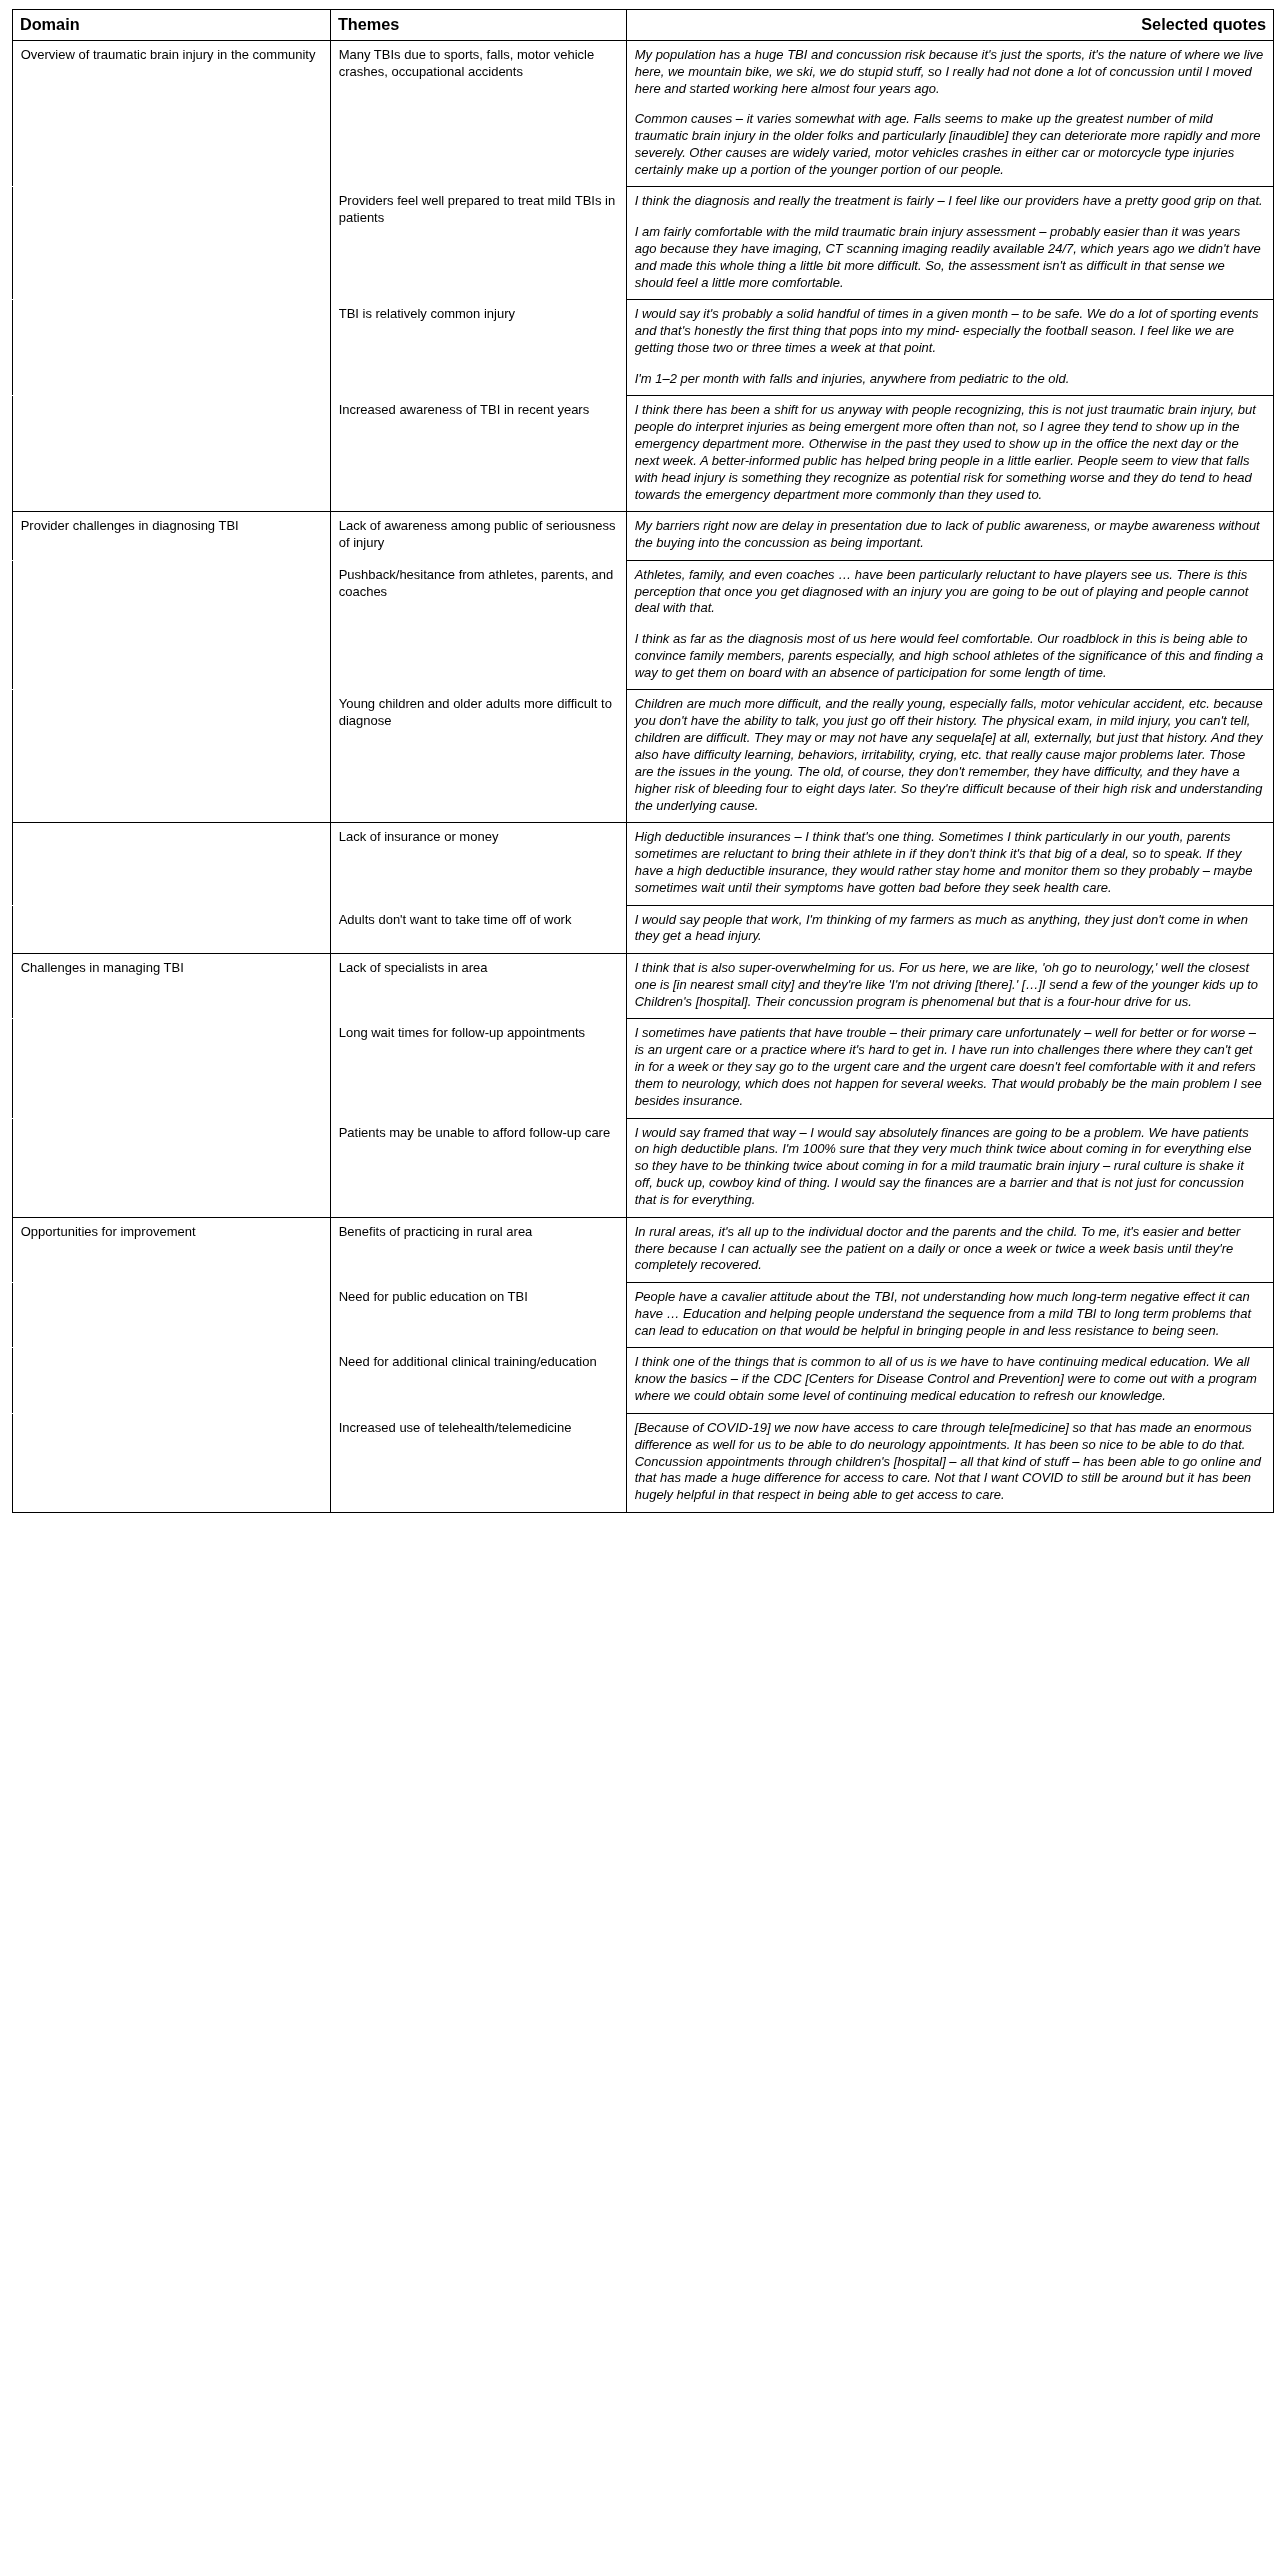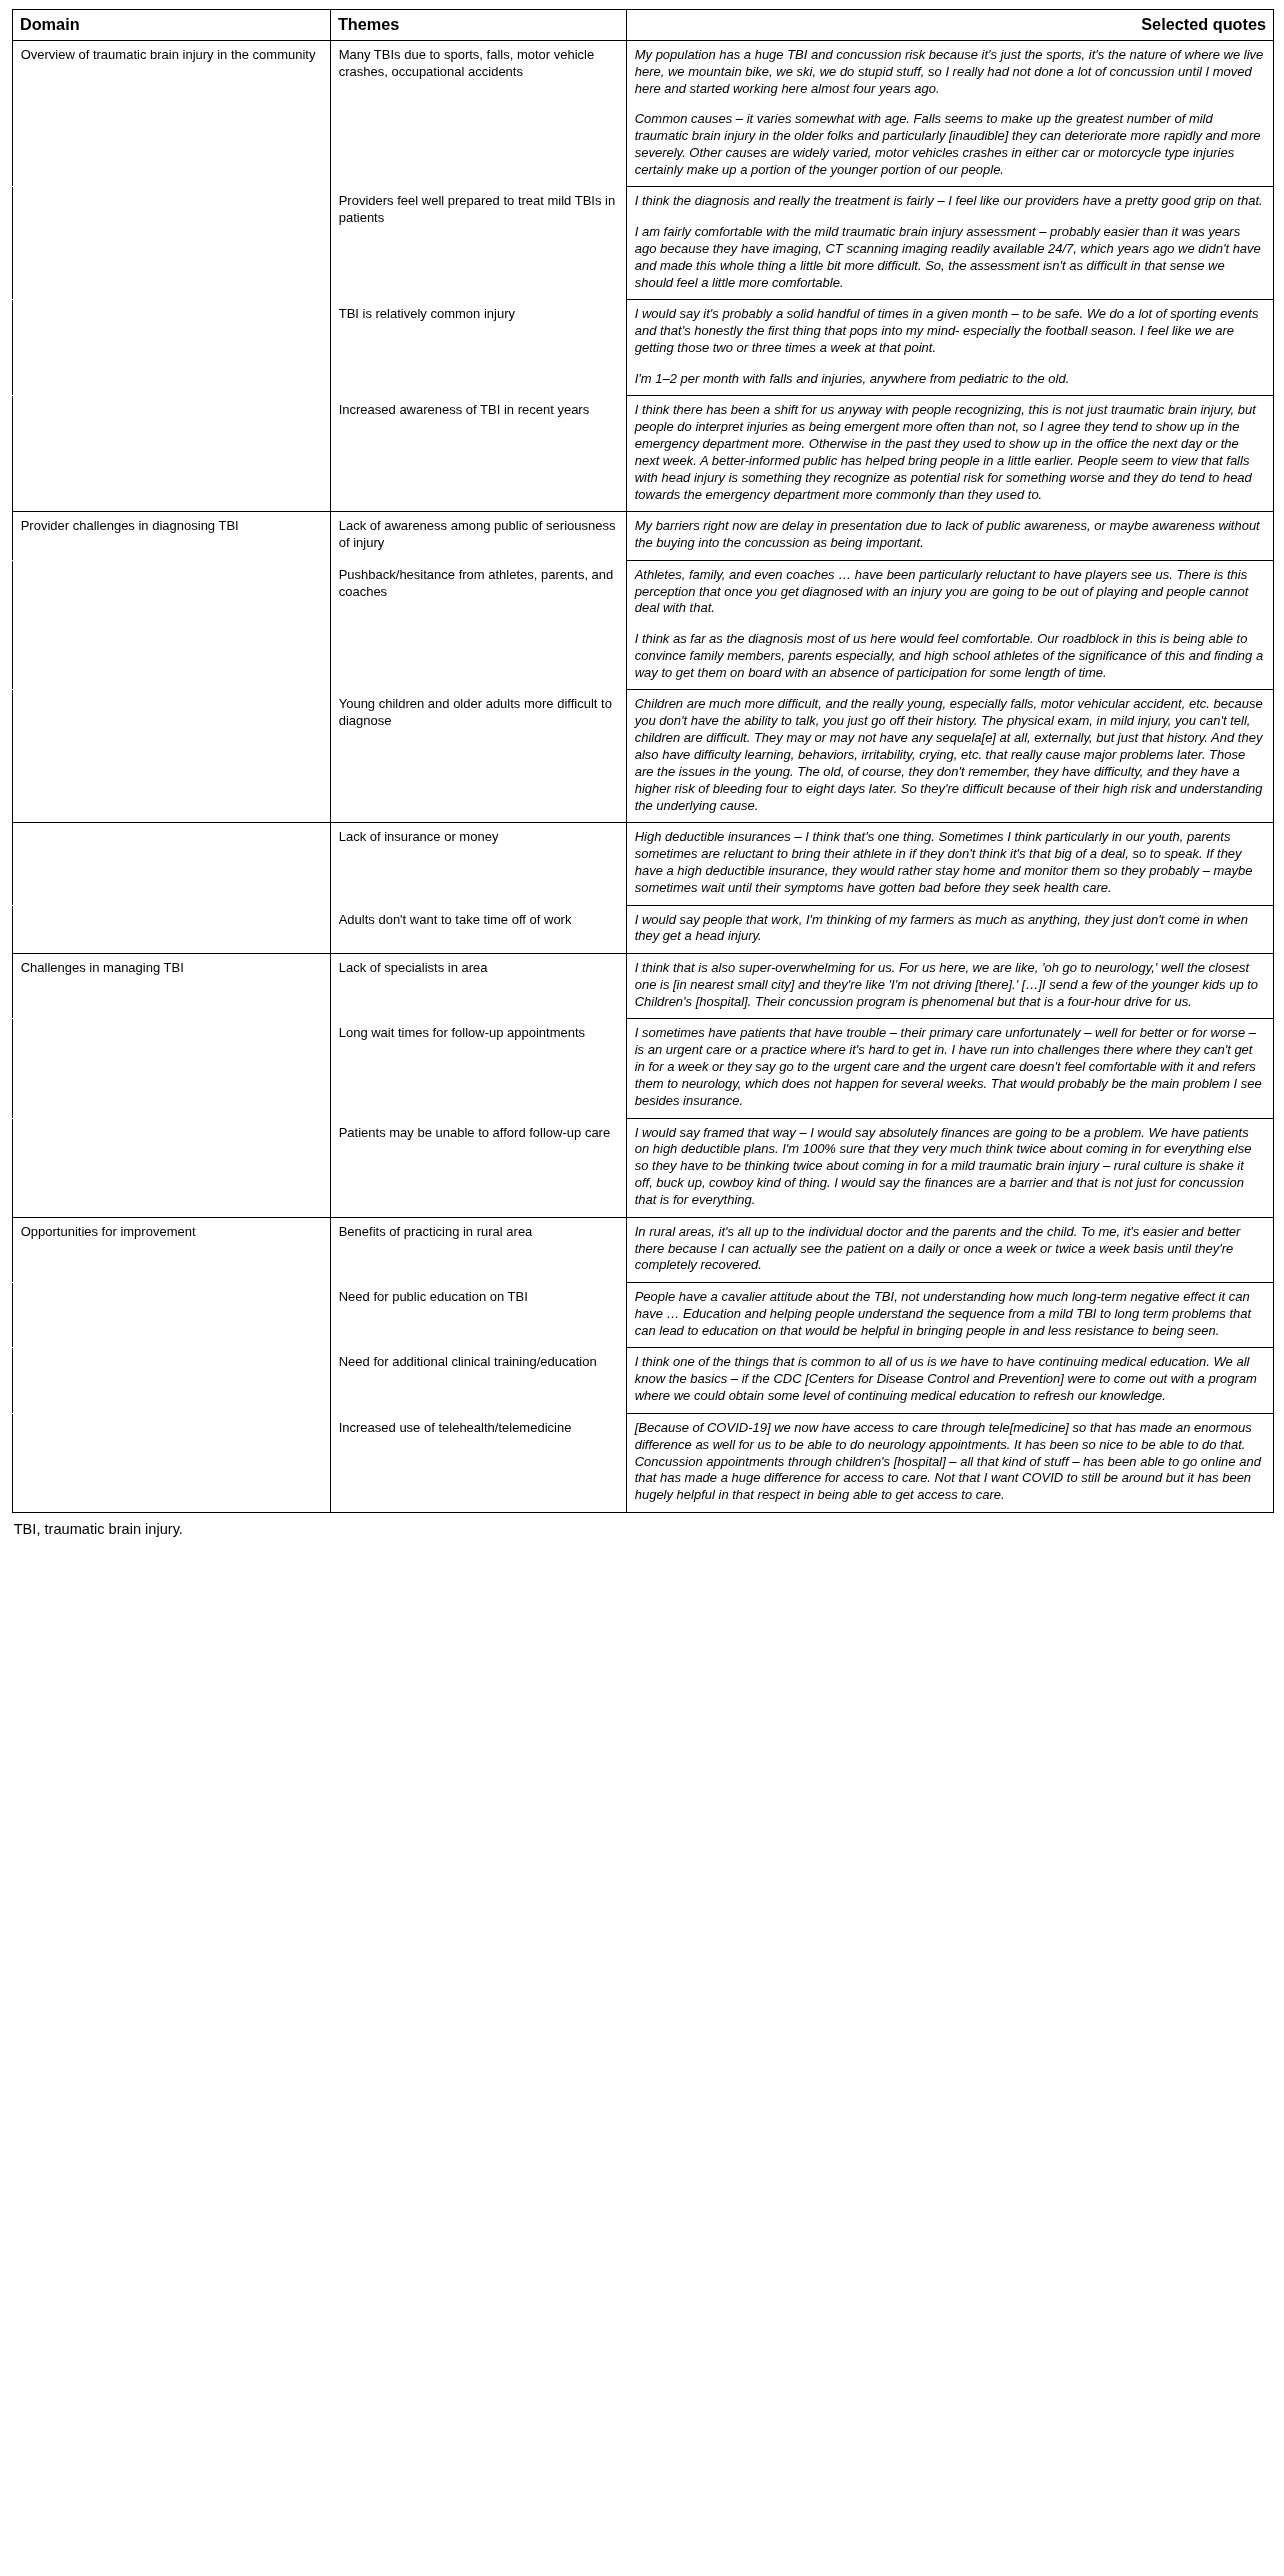--- a/index.html
+++ b/index.html
@@ -201,15 +201,14 @@
         </tr>
         <tr>
           <td class="domain-cell"></td>
           <td class="theme-cell">Increased use of telehealth/telemedicine</td>
           <td class="quote-cell">
             <p class="quote-p">[Because of COVID-19] we now have access to care through tele[medicine] so that has made an enormous difference as well for us to be able to do neurology appointments. It has been so nice to be able to do that. Concussion appointments through children's [hospital] – all that kind of stuff – has been able to go online and that has made a huge difference for access to care. Not that I want COVID to still be around but it has been hugely helpful in that respect in being able to get access to care.</p>
           </td>
         </tr>
       </tbody>
   </table>
-  <div class="footnote">TBI, traumatic brain injury.</div>
 </div>
 
 
 </body></html>

